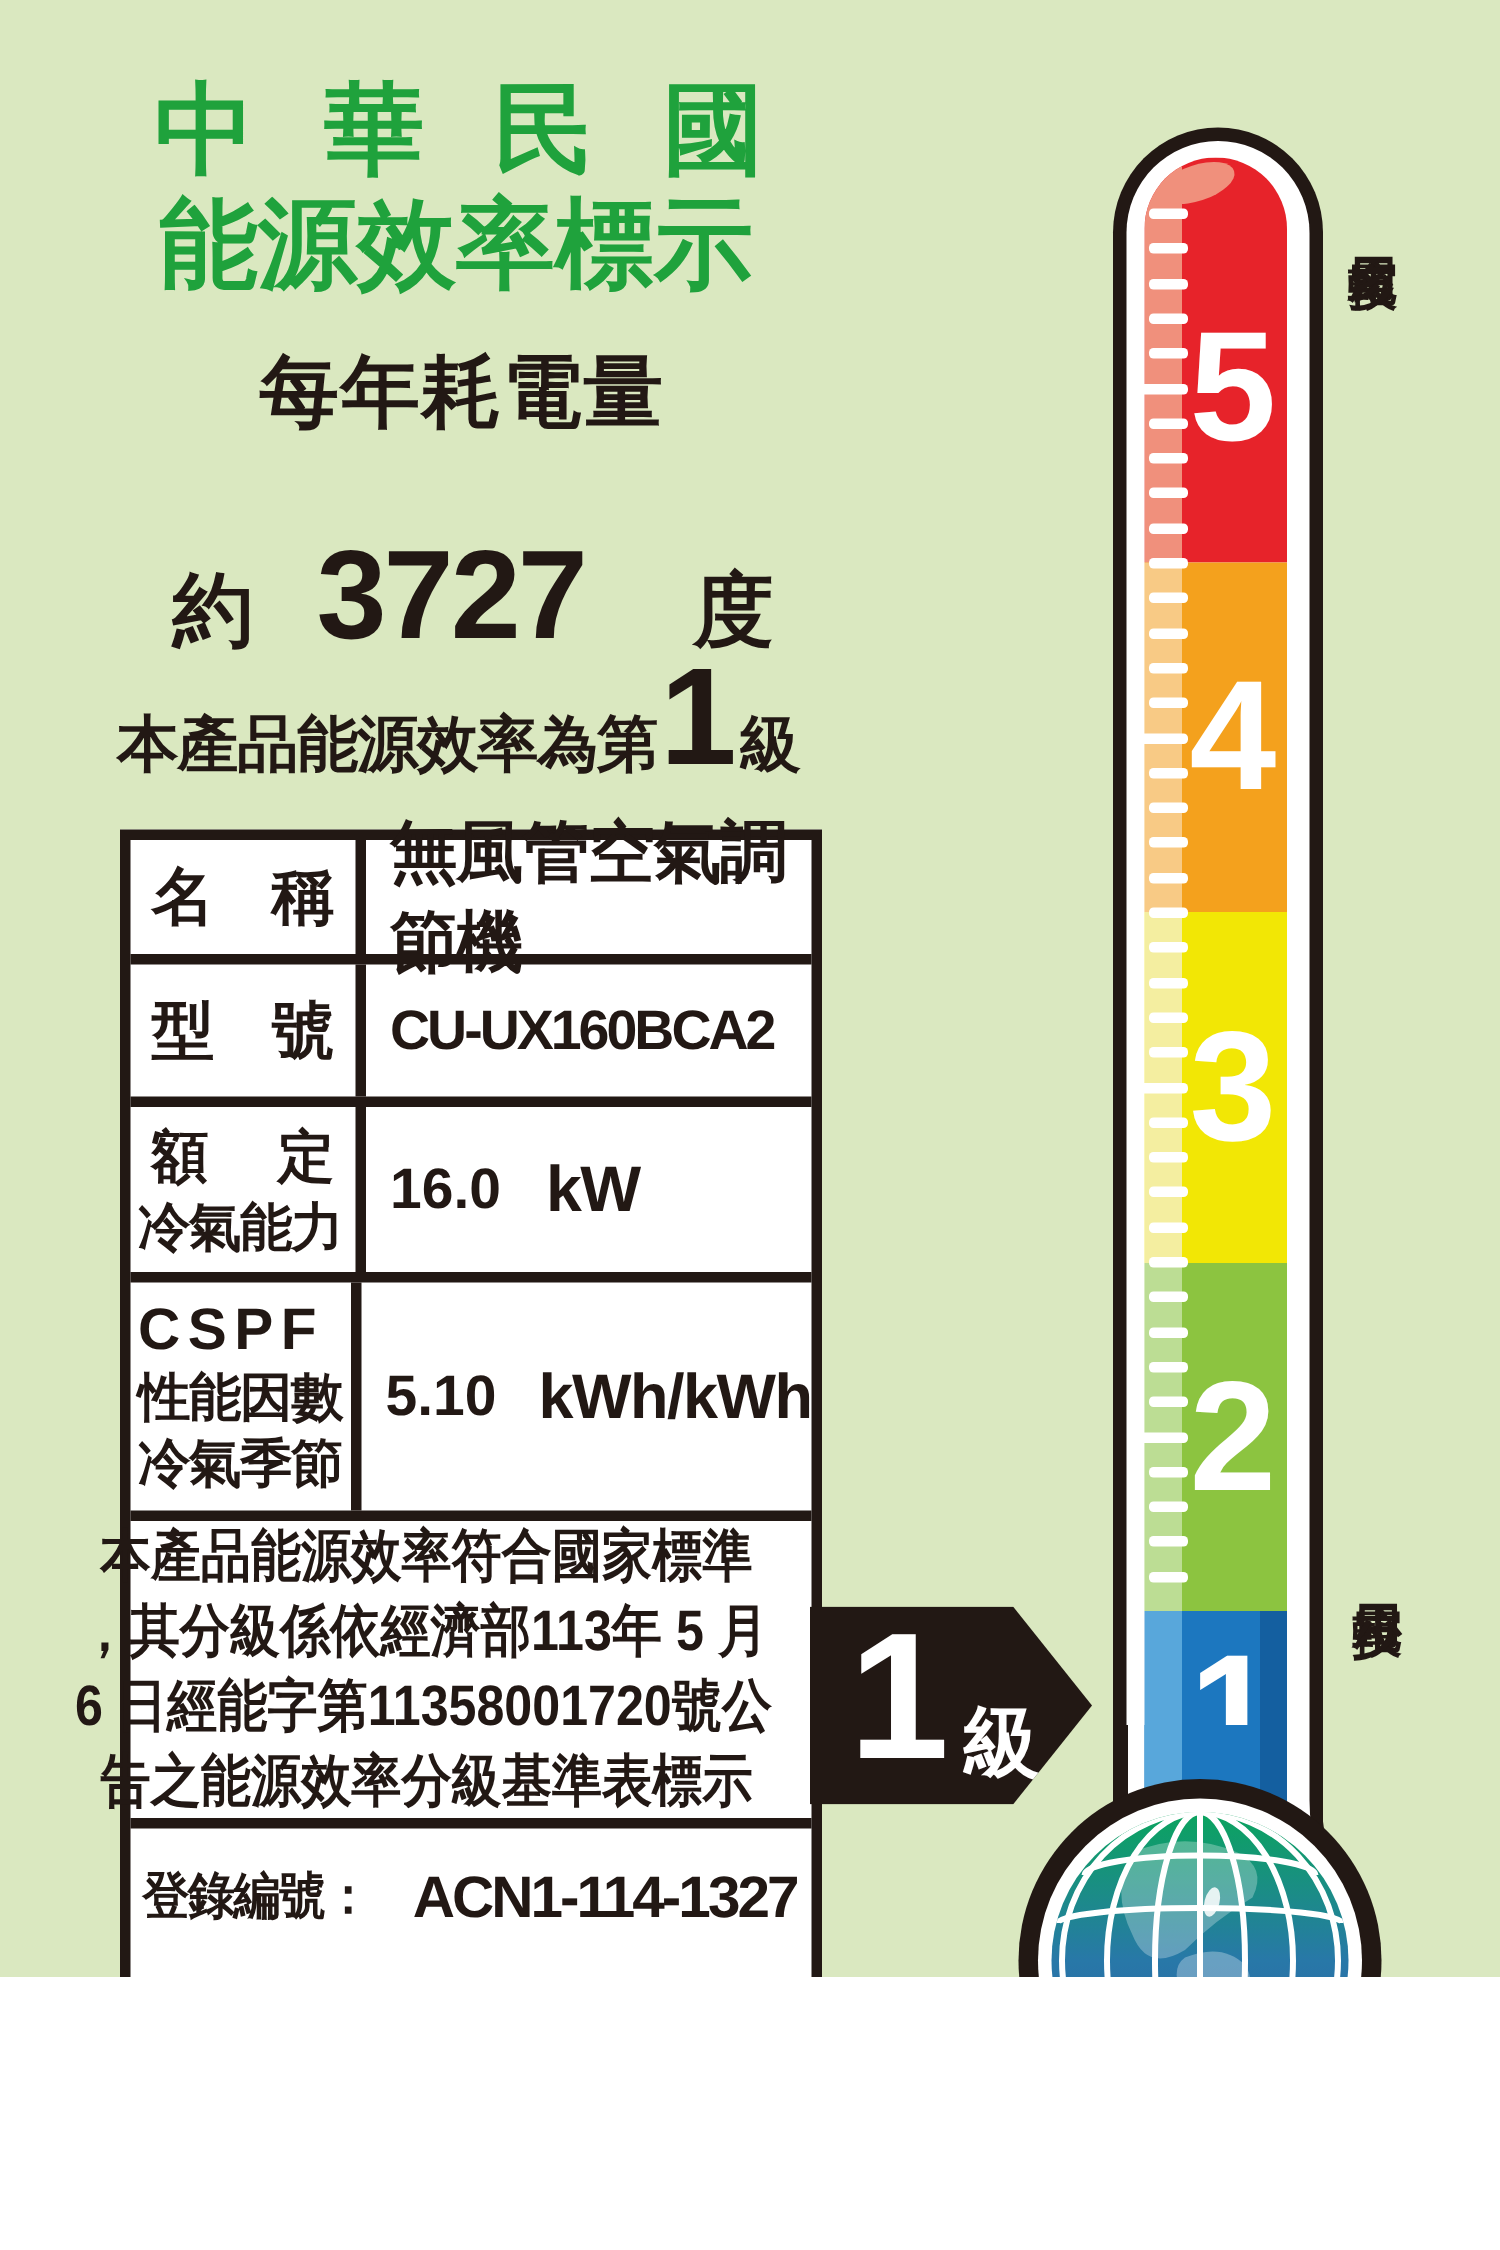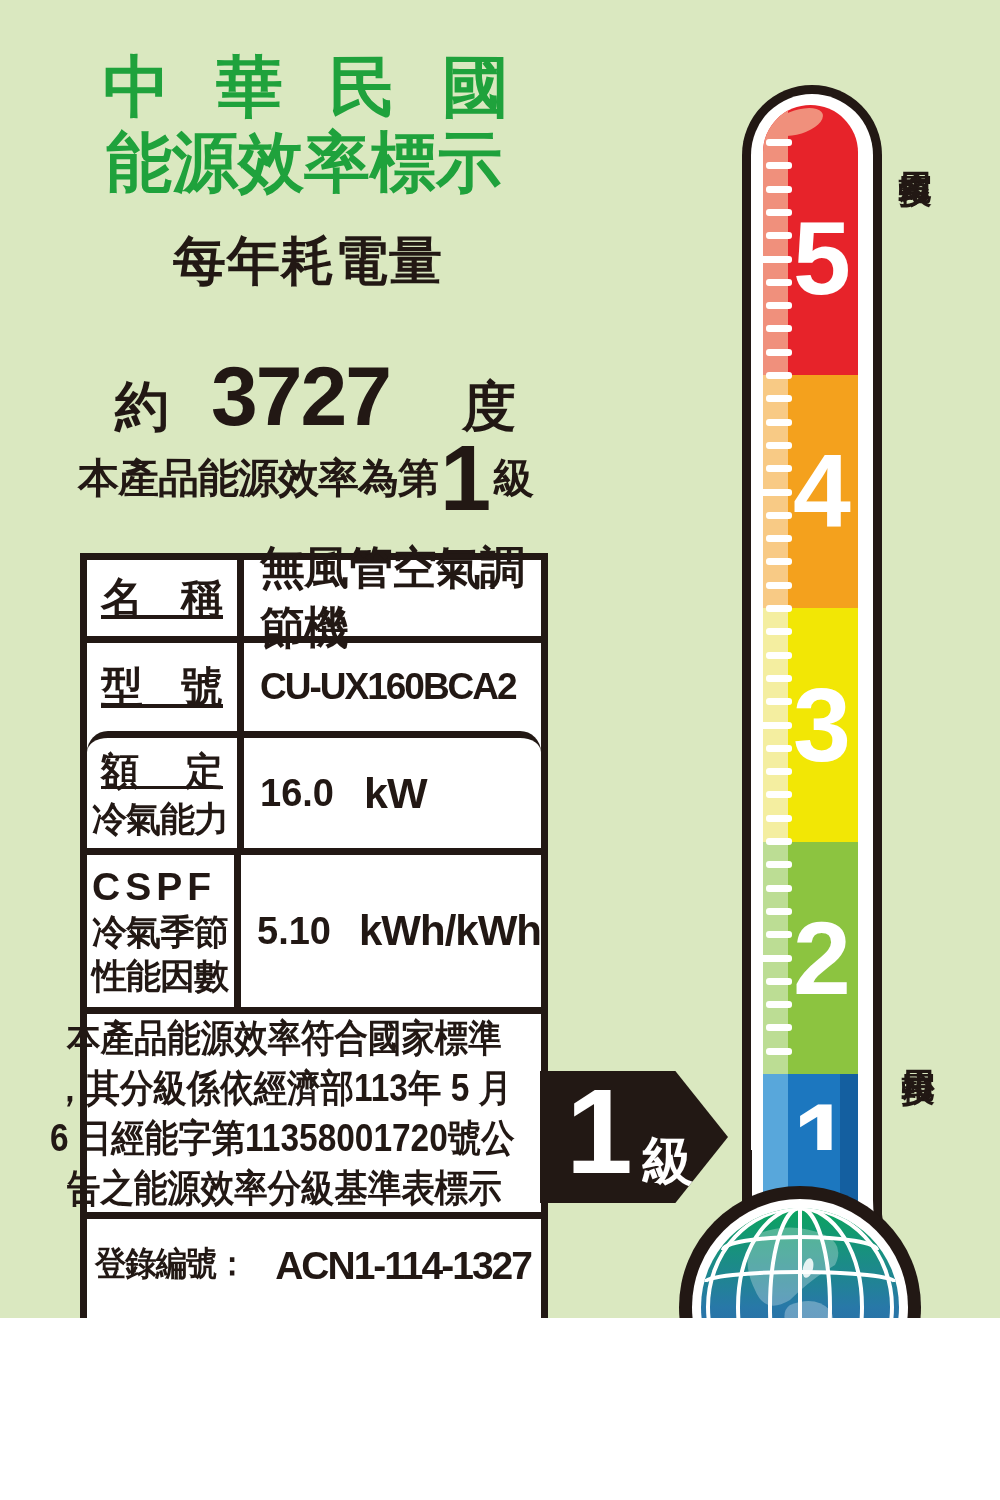--- a/index.html
+++ b/index.html
@@ -9,35 +9,35 @@
 
   
   .title1{left:103px;top:50px;width:406px;font-size:67px;font-weight:600;
           text-align:justify;text-align-last:justify;line-height:1.1;}
   .title2{left:106px;top:126px;font-size:66px;font-weight:600;letter-spacing:0px;line-height:1.1;}
   .subtitle{left:173px;top:226px;font-size:53px;font-weight:700;letter-spacing:1px;}
   .consumption{left:115px;top:348px;display:flex;align-items:baseline;}
   .consumption .pre{font-size:54px;font-weight:700;}
   .consumption .val{font-size:84px;font-weight:700;letter-spacing:-2px;margin:0 32px 0 42px;}
   .consumption .unit{font-size:54px;font-weight:700;margin-left:40px;}
-  .gradeline{left:78px;top:432px;display:flex;align-items:center;}
+  .gradeline{left:78px;top:432px;display:flex;align-items:flex-end;}
   .gradeline .pre{font-size:41px;font-weight:700;letter-spacing:-1px;}
   .gradeline .big{font-size:92px;font-weight:700;line-height:1;margin:0 2px;}
   .gradeline .suf{font-size:41px;font-weight:700;}
 
   
   .spec{left:80px;top:553px;width:468px;height:797px;border:7px solid #221814;
         background:#fff;box-sizing:border-box;display:flex;flex-direction:column;}
   .row{display:flex;box-sizing:border-box;border-top:7px solid #221814;}
   .row:first-child{border-top:none;}
   .lcell{width:157px;box-sizing:border-box;border-right:7px solid #221814;
          display:flex;flex-direction:column;justify-content:center;padding:0 5px;}
   .rcell{flex:1;display:flex;align-items:center;padding-left:16px;}
-  .jlabel{font-size:42px;font-weight:600;text-align:justify;text-align-last:justify;padding:0 9px;text-decoration:underline;}
-  .r1{height:76px;}  .r2{height:95px;}  .r3{height:117px;border-radius:21px;}  .r4{height:159px;}
+  .jlabel{font-size:42px;font-weight:600;text-align:justify;text-align-last:justify;padding:0 9px;}
+  .r1{height:76px;}  .r2{height:95px;}  .r3{height:117px;}  .r4{height:159px;}
   .r5{height:205px;} .r6{height:131px;}
   .smlabel{font-size:35px;font-weight:600;letter-spacing:-1px;line-height:44px;}
   .cspf{font-size:39px;font-weight:600;letter-spacing:5px;line-height:46px;}
   .v-cjk{font-size:45px;font-weight:600;letter-spacing:-1px;}
   .v-model{font-size:37px;font-weight:700;letter-spacing:-2px;}
   .v-num{font-size:38px;font-weight:700;}
   .v-unit{font-size:43px;font-weight:700;margin-left:30px;letter-spacing:-1px;}
   .stmt{flex-direction:column;justify-content:center;padding:6px 10px;}
   .stmt .line{font-size:38px;font-weight:600;line-height:50px;white-space:nowrap;
               transform:scaleX(0.88);transform-origin:left center;}
@@ -117,22 +117,22 @@
         <div class="smlabel">冷氣能力</div>
       </div>
       <div class="rcell">
         <span class="v-num">16.0</span>
         <span class="v-unit">kW</span>
       </div>
     </div>
     <div class="row r4">
       <div class="lcell">
         <div class="cspf">CSPF</div>
+        <div class="smlabel">性能因數</div>
         <div class="smlabel">冷氣季節</div>
-        <div class="smlabel">性能因數</div>
       </div>
       <div class="rcell">
         <span class="v-num">5.10</span>
         <span class="v-unit" style="font-size:42px;margin-left:28px;">kWh/kWh</span>
       </div>
     </div>
     <div class="row r5 rcell stmt">
       <div class="line">本產品能源效率符合國家標準</div>
       <div class="line">，其分級係依經濟部113年 5 月</div>
       <div class="line">6 日經能字第11358001720號公</div>

